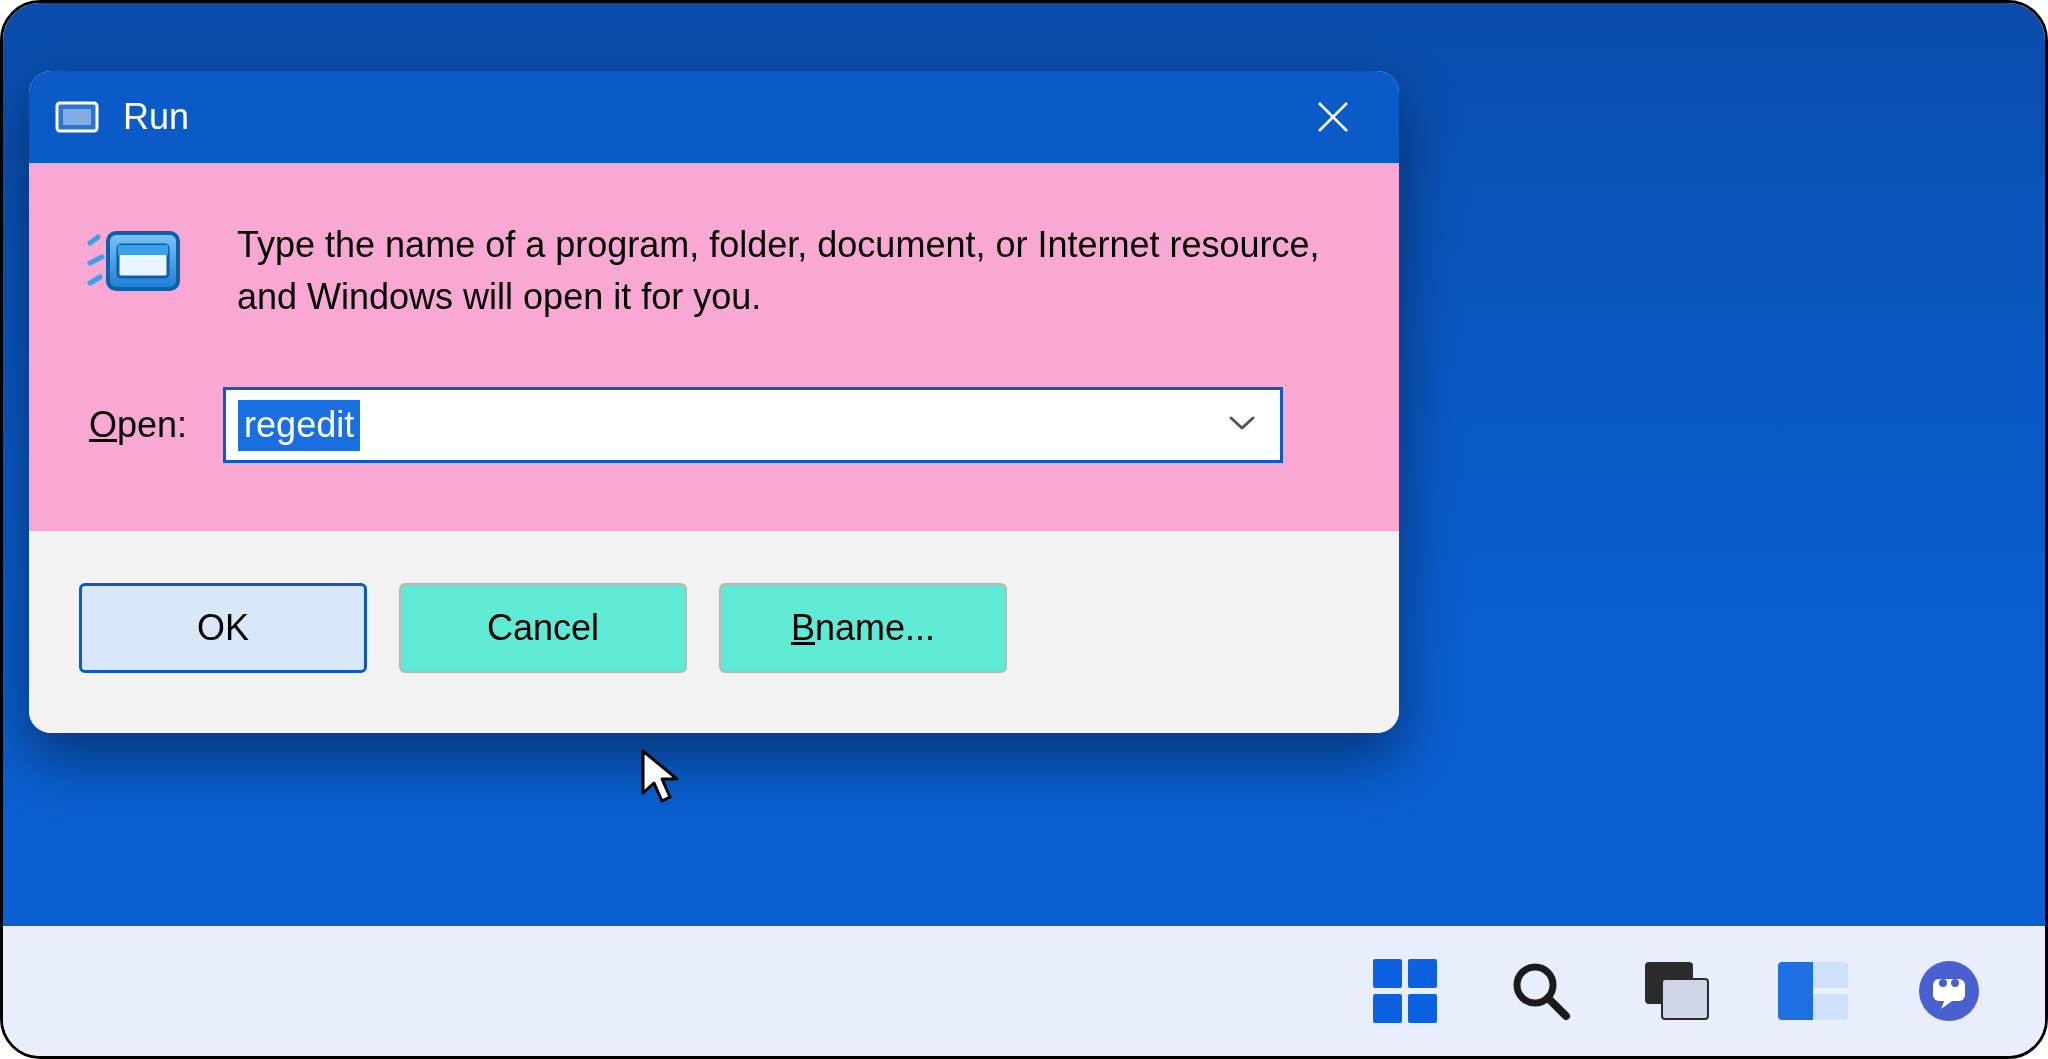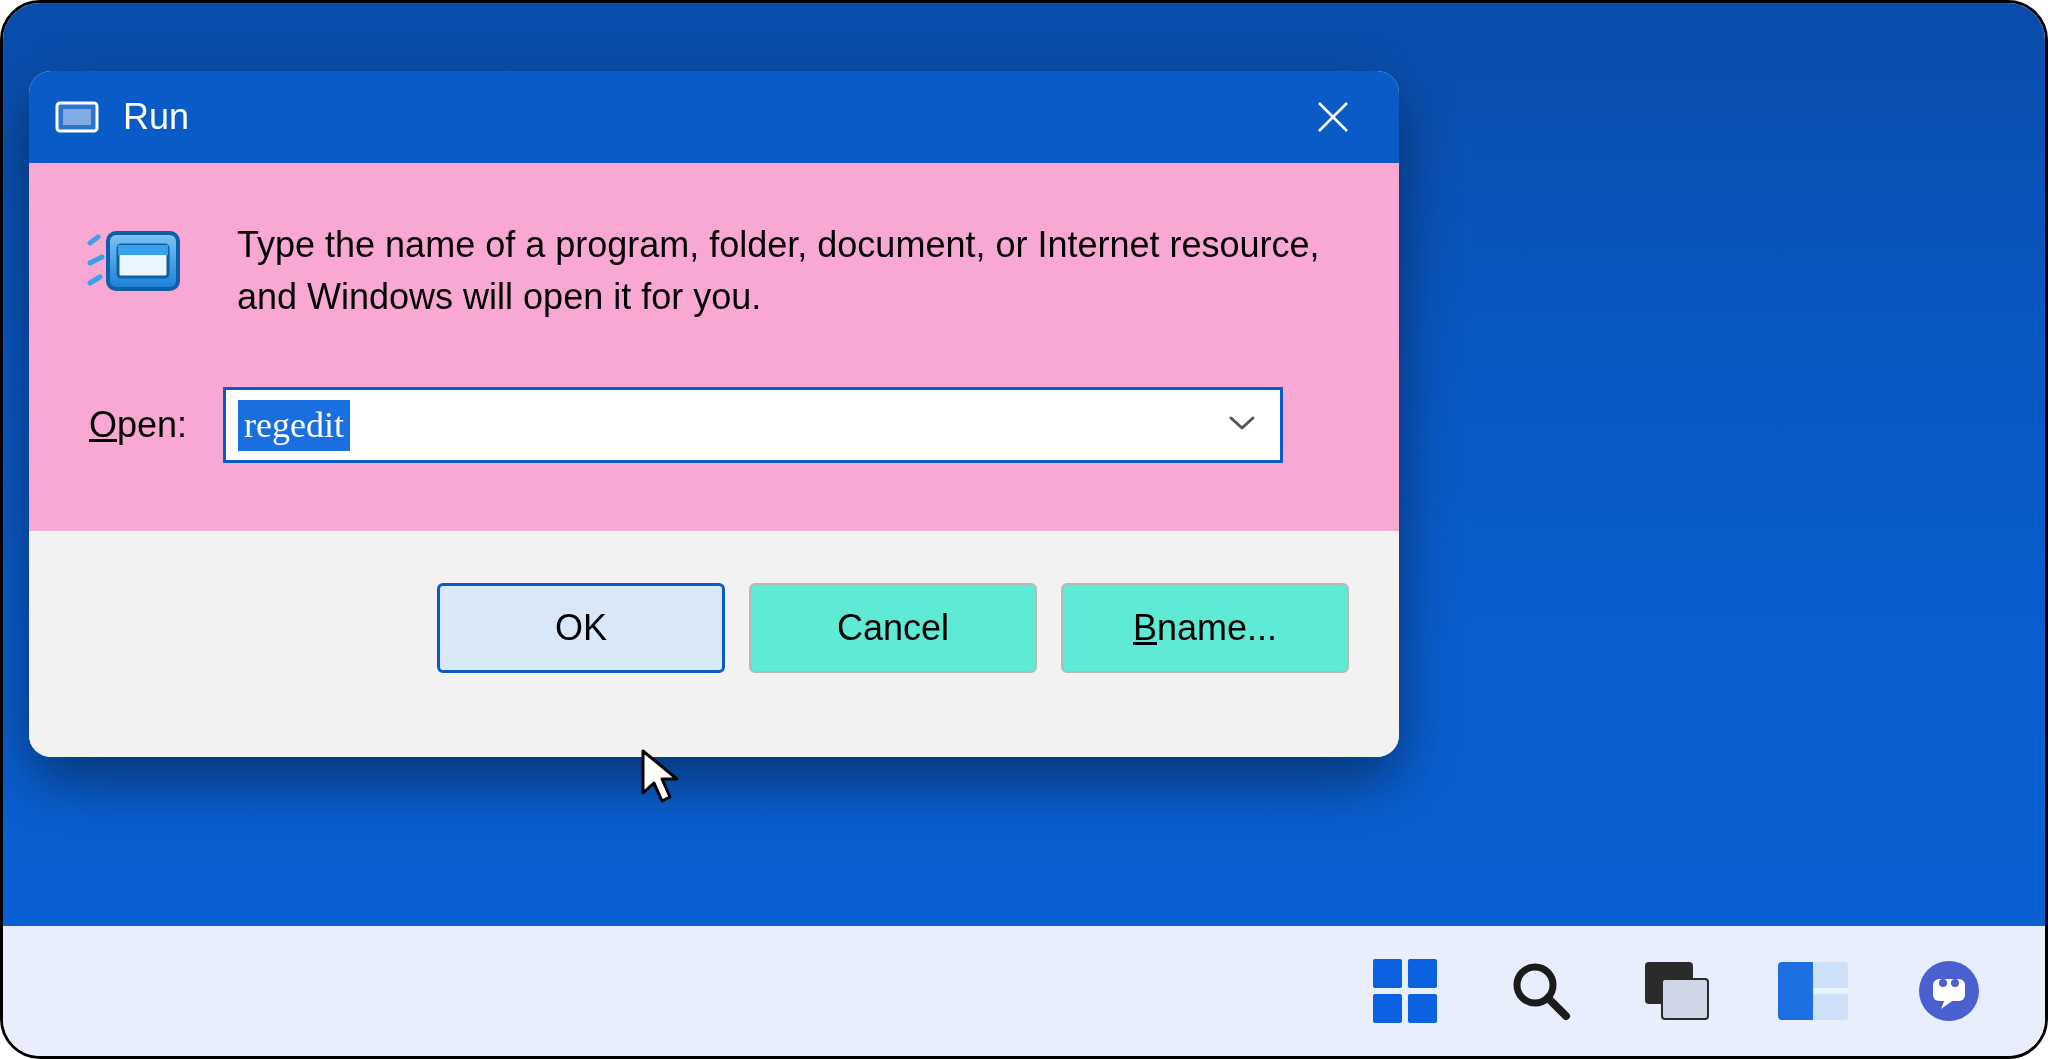--- a/index.html
+++ b/index.html
@@ -163,43 +163,41 @@
   .combo {
     flex: 1;
     height: 76px;
     border: 3px solid #0a5bc8;
     background: #fff;
     display: flex;
     align-items: center;
     padding: 0 12px;
     position: relative;
     max-width: 1060px;
-    font-family: Liberation Serif, serif;
   }
   .combo .combo-text {
     font-size: 36px;
     background: #1a6fe0;
     color: #fff;
     padding: 2px 6px;
     line-height: 1.3;
   }
   .combo .caret {
     position: absolute;
     right: 24px;
     top: 50%;
     transform: translateY(-50%);
   }
   .combo .caret svg { width: 28px; height: 18px; }
 
   .button-bar {
     background: #f2f2f2;
-    padding: 52px 50px 84px 50px;
-    display: flex;
-    justify-content: flex-end;
-    gap: 24px;
+    padding: 52px 50px 60px 50px;
+    display: flex;
+    gap: 32px;
   }
   .btn {
     width: 288px;
     height: 90px;
     border: 2px solid #b8b8b8;
     background: #5eead4;
     font-size: 36px;
     color: #000;
     display: flex;
     align-items: center;

